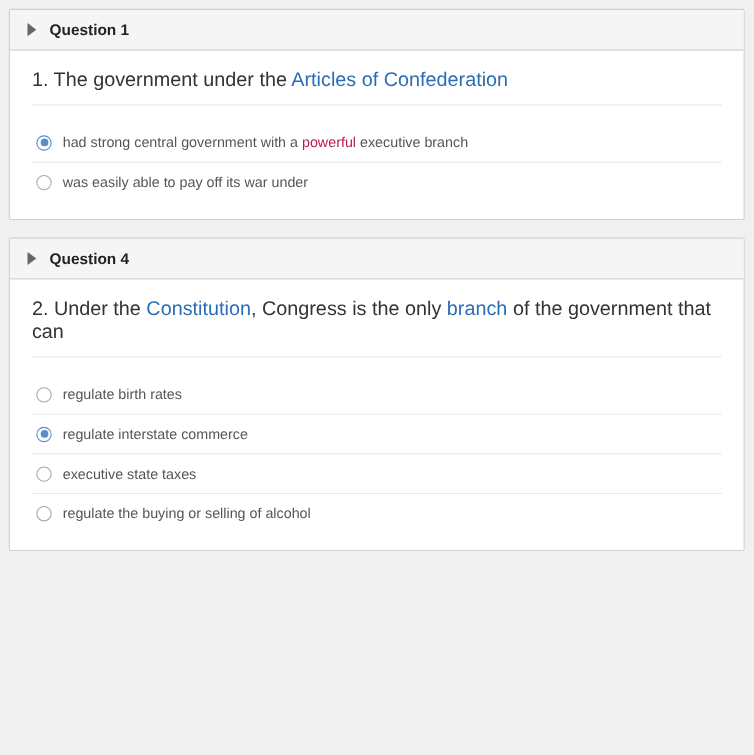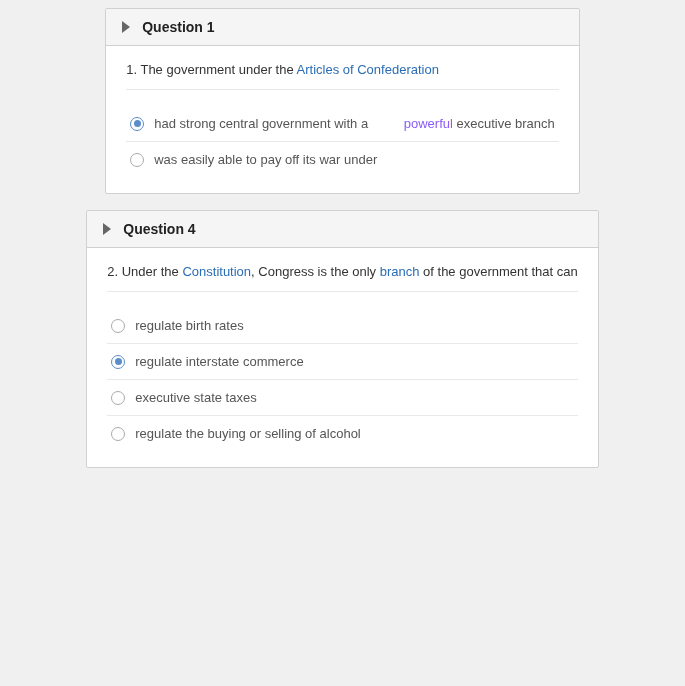--- a/index.html
+++ b/index.html
@@ -14,21 +14,20 @@
       font-size: 13px;
       color: #333;
       width: 685px;
     }
 
     .page-container {
       padding: 8px;
       display: flex;
       flex-direction: column;
       gap: 16px;
-      align-items: center;
     }
 
     .question-card {
       background: #fff;
       border: 1px solid #d0d0d0;
       border-radius: 2px;
       overflow: hidden;
     }
 
     .question-header {
@@ -54,21 +53,21 @@
       font-weight: bold;
       font-size: 14px;
       color: #222;
     }
 
     .question-body {
       padding: 16px 20px;
     }
 
     .question-text {
-      font-size: 13px;
+      font-size: 18px;
       color: #333;
       margin-bottom: 16px;
       padding-bottom: 12px;
       border-bottom: 1px solid #e8e8e8;
     }
 
     .question-text .highlight {
       color: #2a6db5;
     }
 
@@ -106,22 +105,21 @@
       border-radius: 50%;
       background: #5b8ec9;
     }
 
     .answer-text {
       font-size: 13px;
       color: #555;
     }
 
     .answer-text .highlight {
-      color: #8b5cf6;
-      margin-left: 32px;
+      color: #be185d;
     }
   </style>
 </head>
 <body>
 
 <div class="page-container">
 <div class="question-card">
       <div class="question-header">
         <span class="question-header-arrow"></span>
         <span class="question-header-title">Question 1</span>

